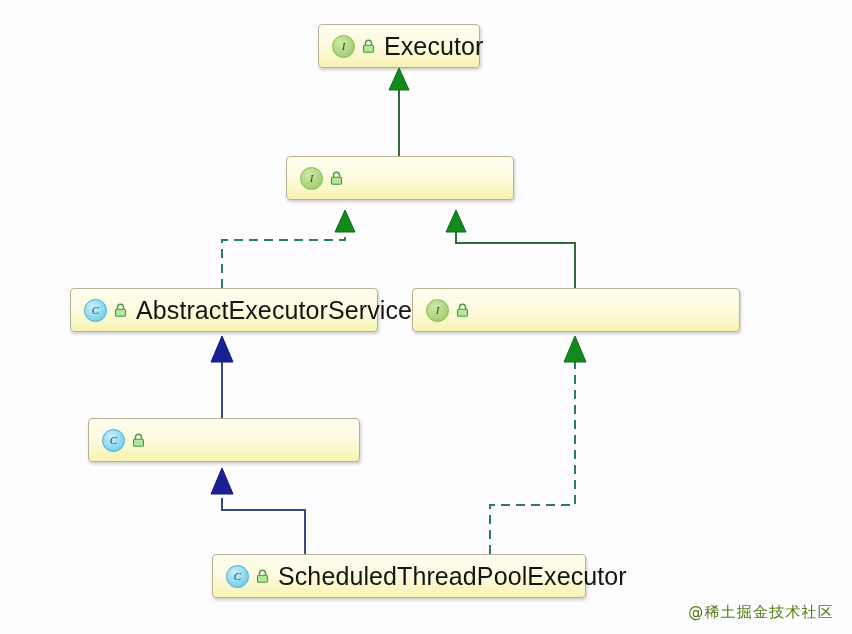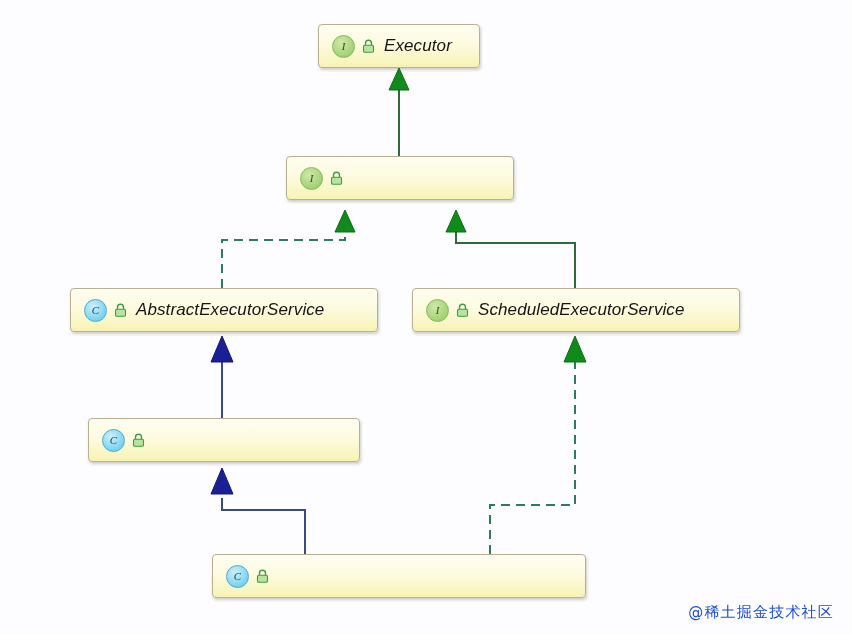--- a/index.html
+++ b/index.html
@@ -65,33 +65,32 @@
     color: #0d4a63;
   }
   .lock-icon {
     margin-left: 7px;
     width: 13px;
     height: 14px;
     flex: 0 0 auto;
     display: block;
   }
   .node-label {
-    font-size: 17px;
+    font-size: 25px;
     color: #151515;
     letter-spacing: 0.1px;
     white-space: nowrap;
     font-family: "Liberation Sans", sans-serif;
-    font-style: italic;
   }
   #watermark {
     position: absolute;
     right: 18px;
     bottom: 12px;
     font-size: 15px;
-    color: #1d4ed8;
+    color: #4d7c0f;
     letter-spacing: 1.2px;
     font-family: "DejaVu Sans", sans-serif;
     white-space: nowrap;
   }
 </style>
 </head>
 <body>
 
 <div id="canvas">
 
@@ -161,38 +160,38 @@
   </div>
 
   <div class="node" style="left:412px; top:288px; width:328px;">
     <span class="node-icons">
       <span class="type-icon iface">I</span>
       <svg class="lock-icon" viewBox="0 0 13 14">
         <path d="M3.5 6.5 V4.2 a3 3 0 0 1 6 0 V6.5" fill="none" stroke="#3f9a4a" stroke-width="1.4"></path>
         <rect x="1.5" y="6.2" width="10" height="7" rx="1.2" fill="#b7e59a" stroke="#3f9a4a" stroke-width="1.1"></rect>
       </svg>
     </span>
-    <span class="node-label">ScheduledExecutorService</span>
   </div>
 
   <div class="node" style="left:88px; top:418px; width:272px;">
     <span class="node-icons">
       <span class="type-icon klass">C</span>
       <svg class="lock-icon" viewBox="0 0 13 14">
         <path d="M3.5 6.5 V4.2 a3 3 0 0 1 6 0 V6.5" fill="none" stroke="#3f9a4a" stroke-width="1.4"></path>
         <rect x="1.5" y="6.2" width="10" height="7" rx="1.2" fill="#b7e59a" stroke="#3f9a4a" stroke-width="1.1"></rect>
       </svg>
     </span>
   </div>
 
   <div class="node" style="left:212px; top:554px; width:374px;">
     <span class="node-icons">
       <span class="type-icon klass">C</span>
       <svg class="lock-icon" viewBox="0 0 13 14">
         <path d="M3.5 6.5 V4.2 a3 3 0 0 1 6 0 V6.5" fill="none" stroke="#3f9a4a" stroke-width="1.4"></path>
         <rect x="1.5" y="6.2" width="10" height="7" rx="1.2" fill="#b7e59a" stroke="#3f9a4a" stroke-width="1.1"></rect>
       </svg>
     </span>
+    <span class="node-label">ScheduledThreadPoolExecutor</span>
   </div>
 
   <div id="watermark">@稀土掘金技术社区</div>
 
 </div>
 
 </body></html>

